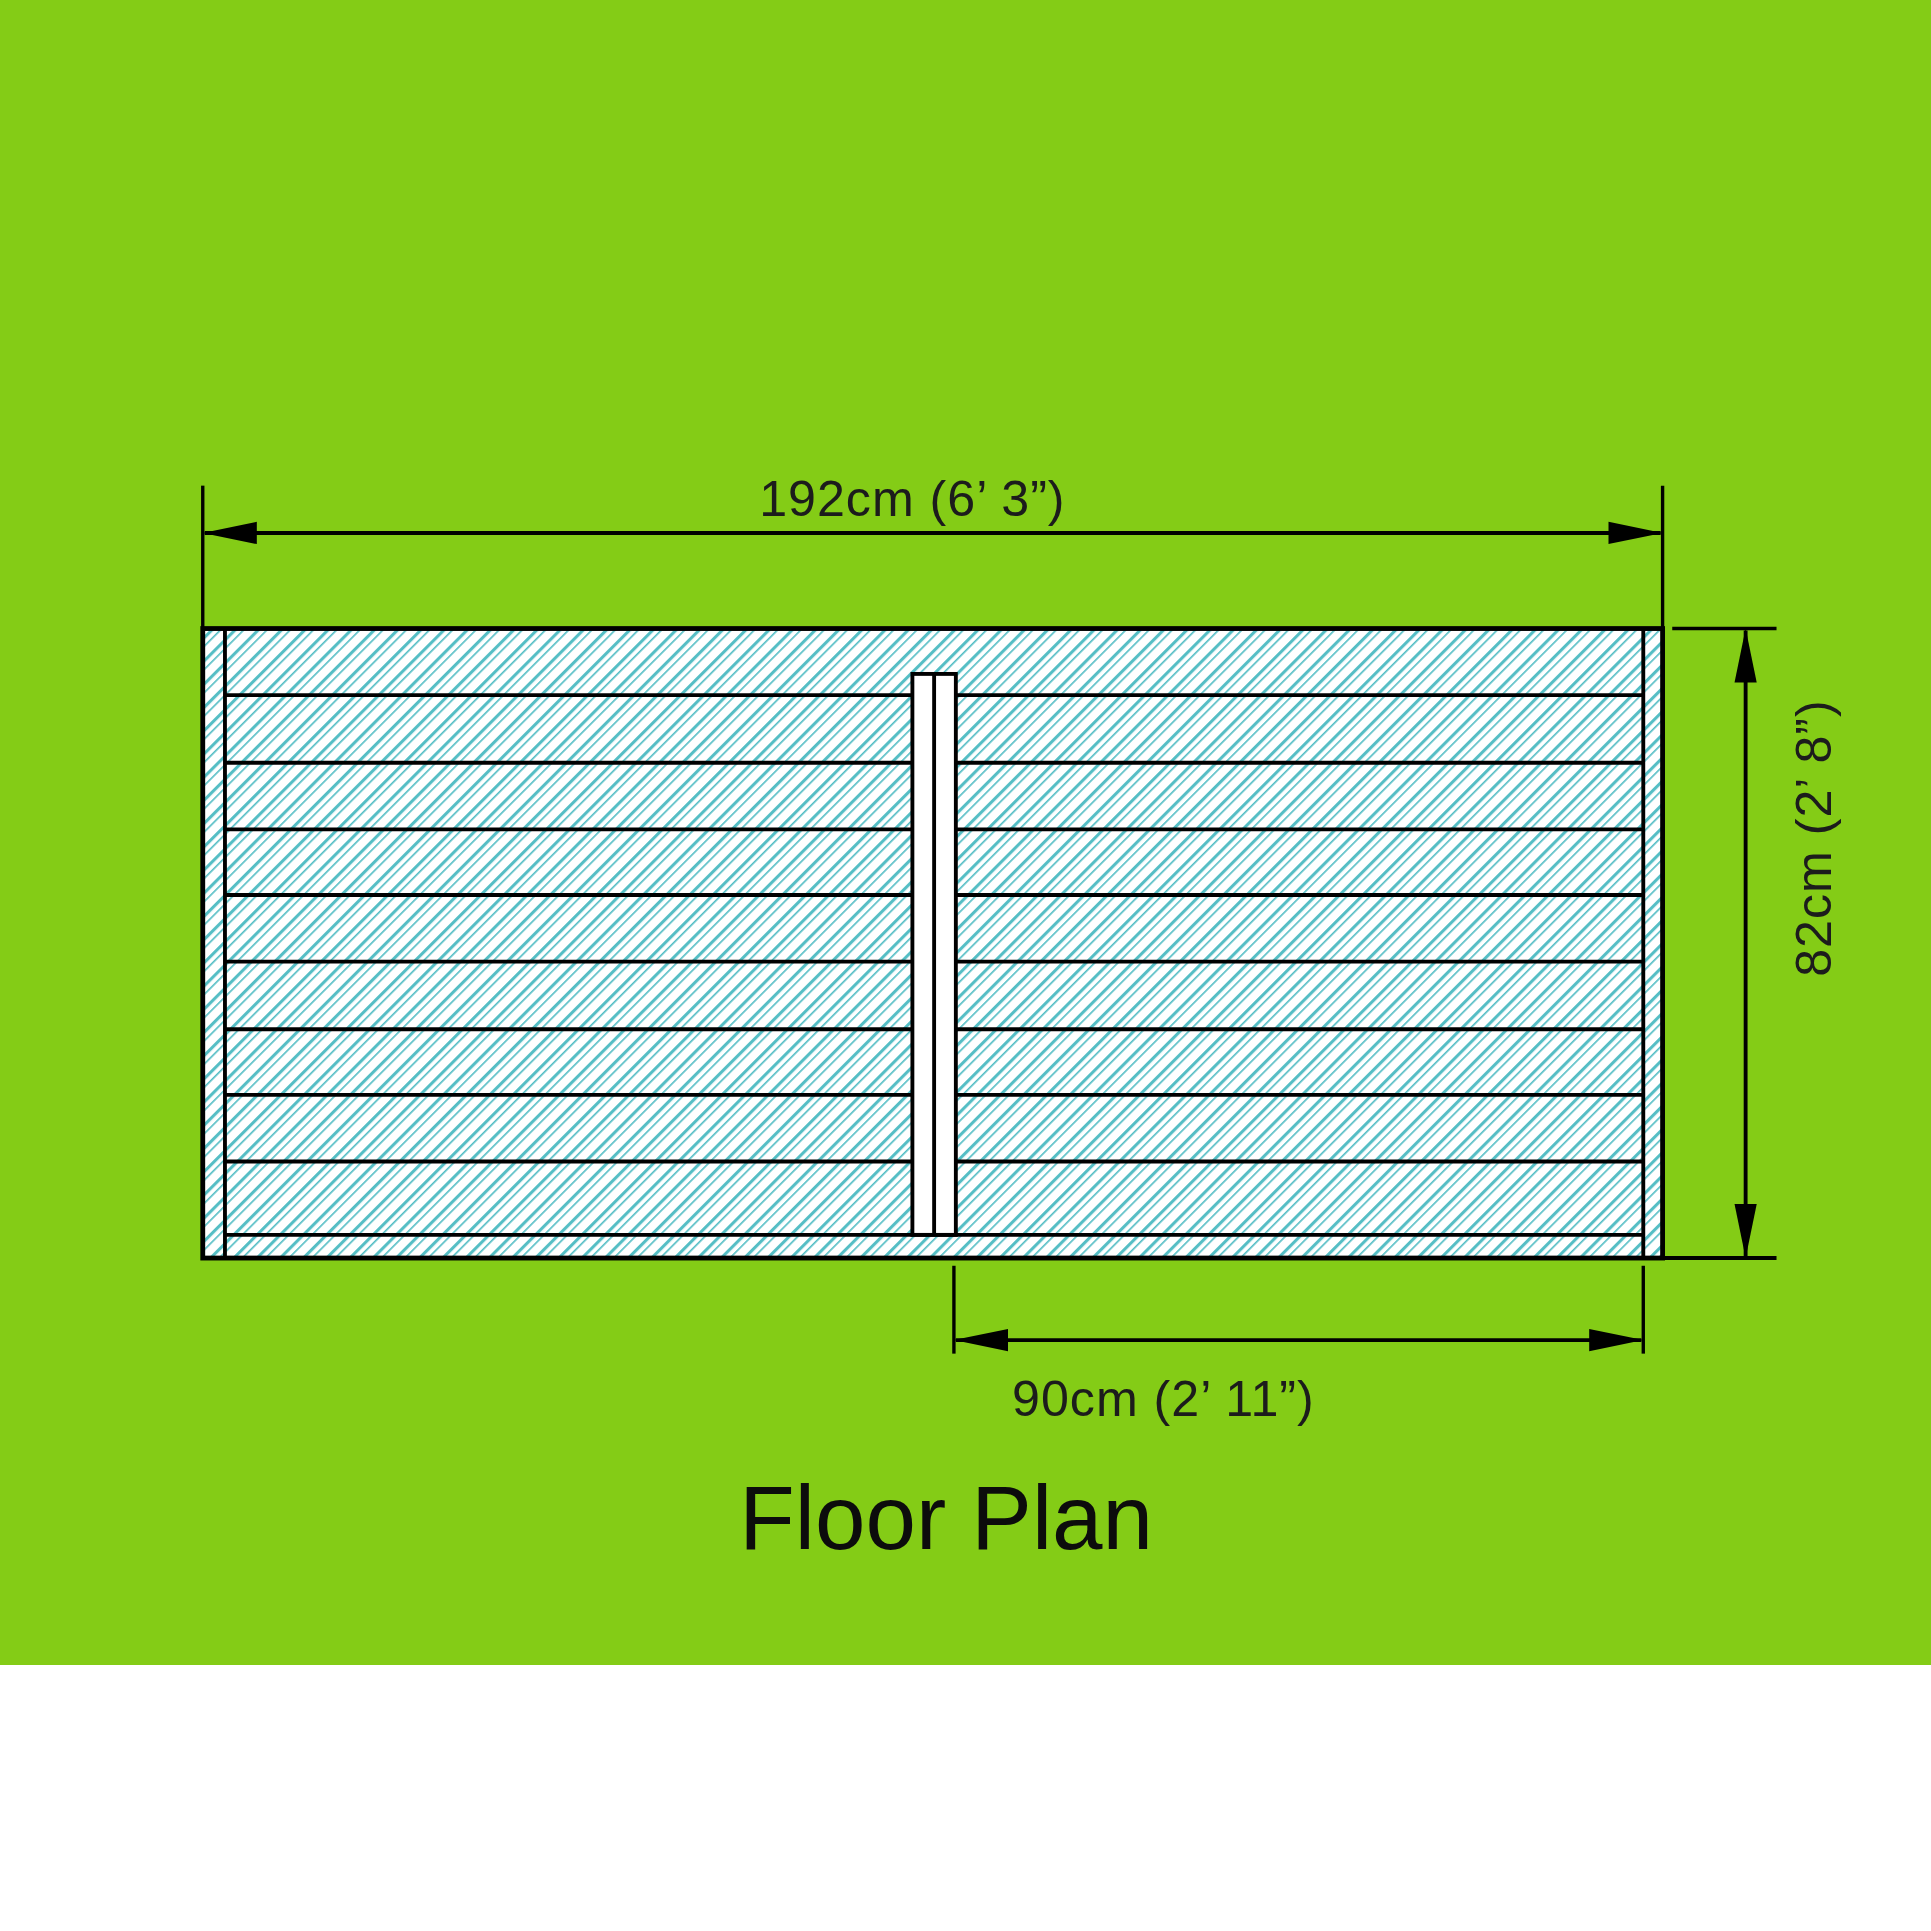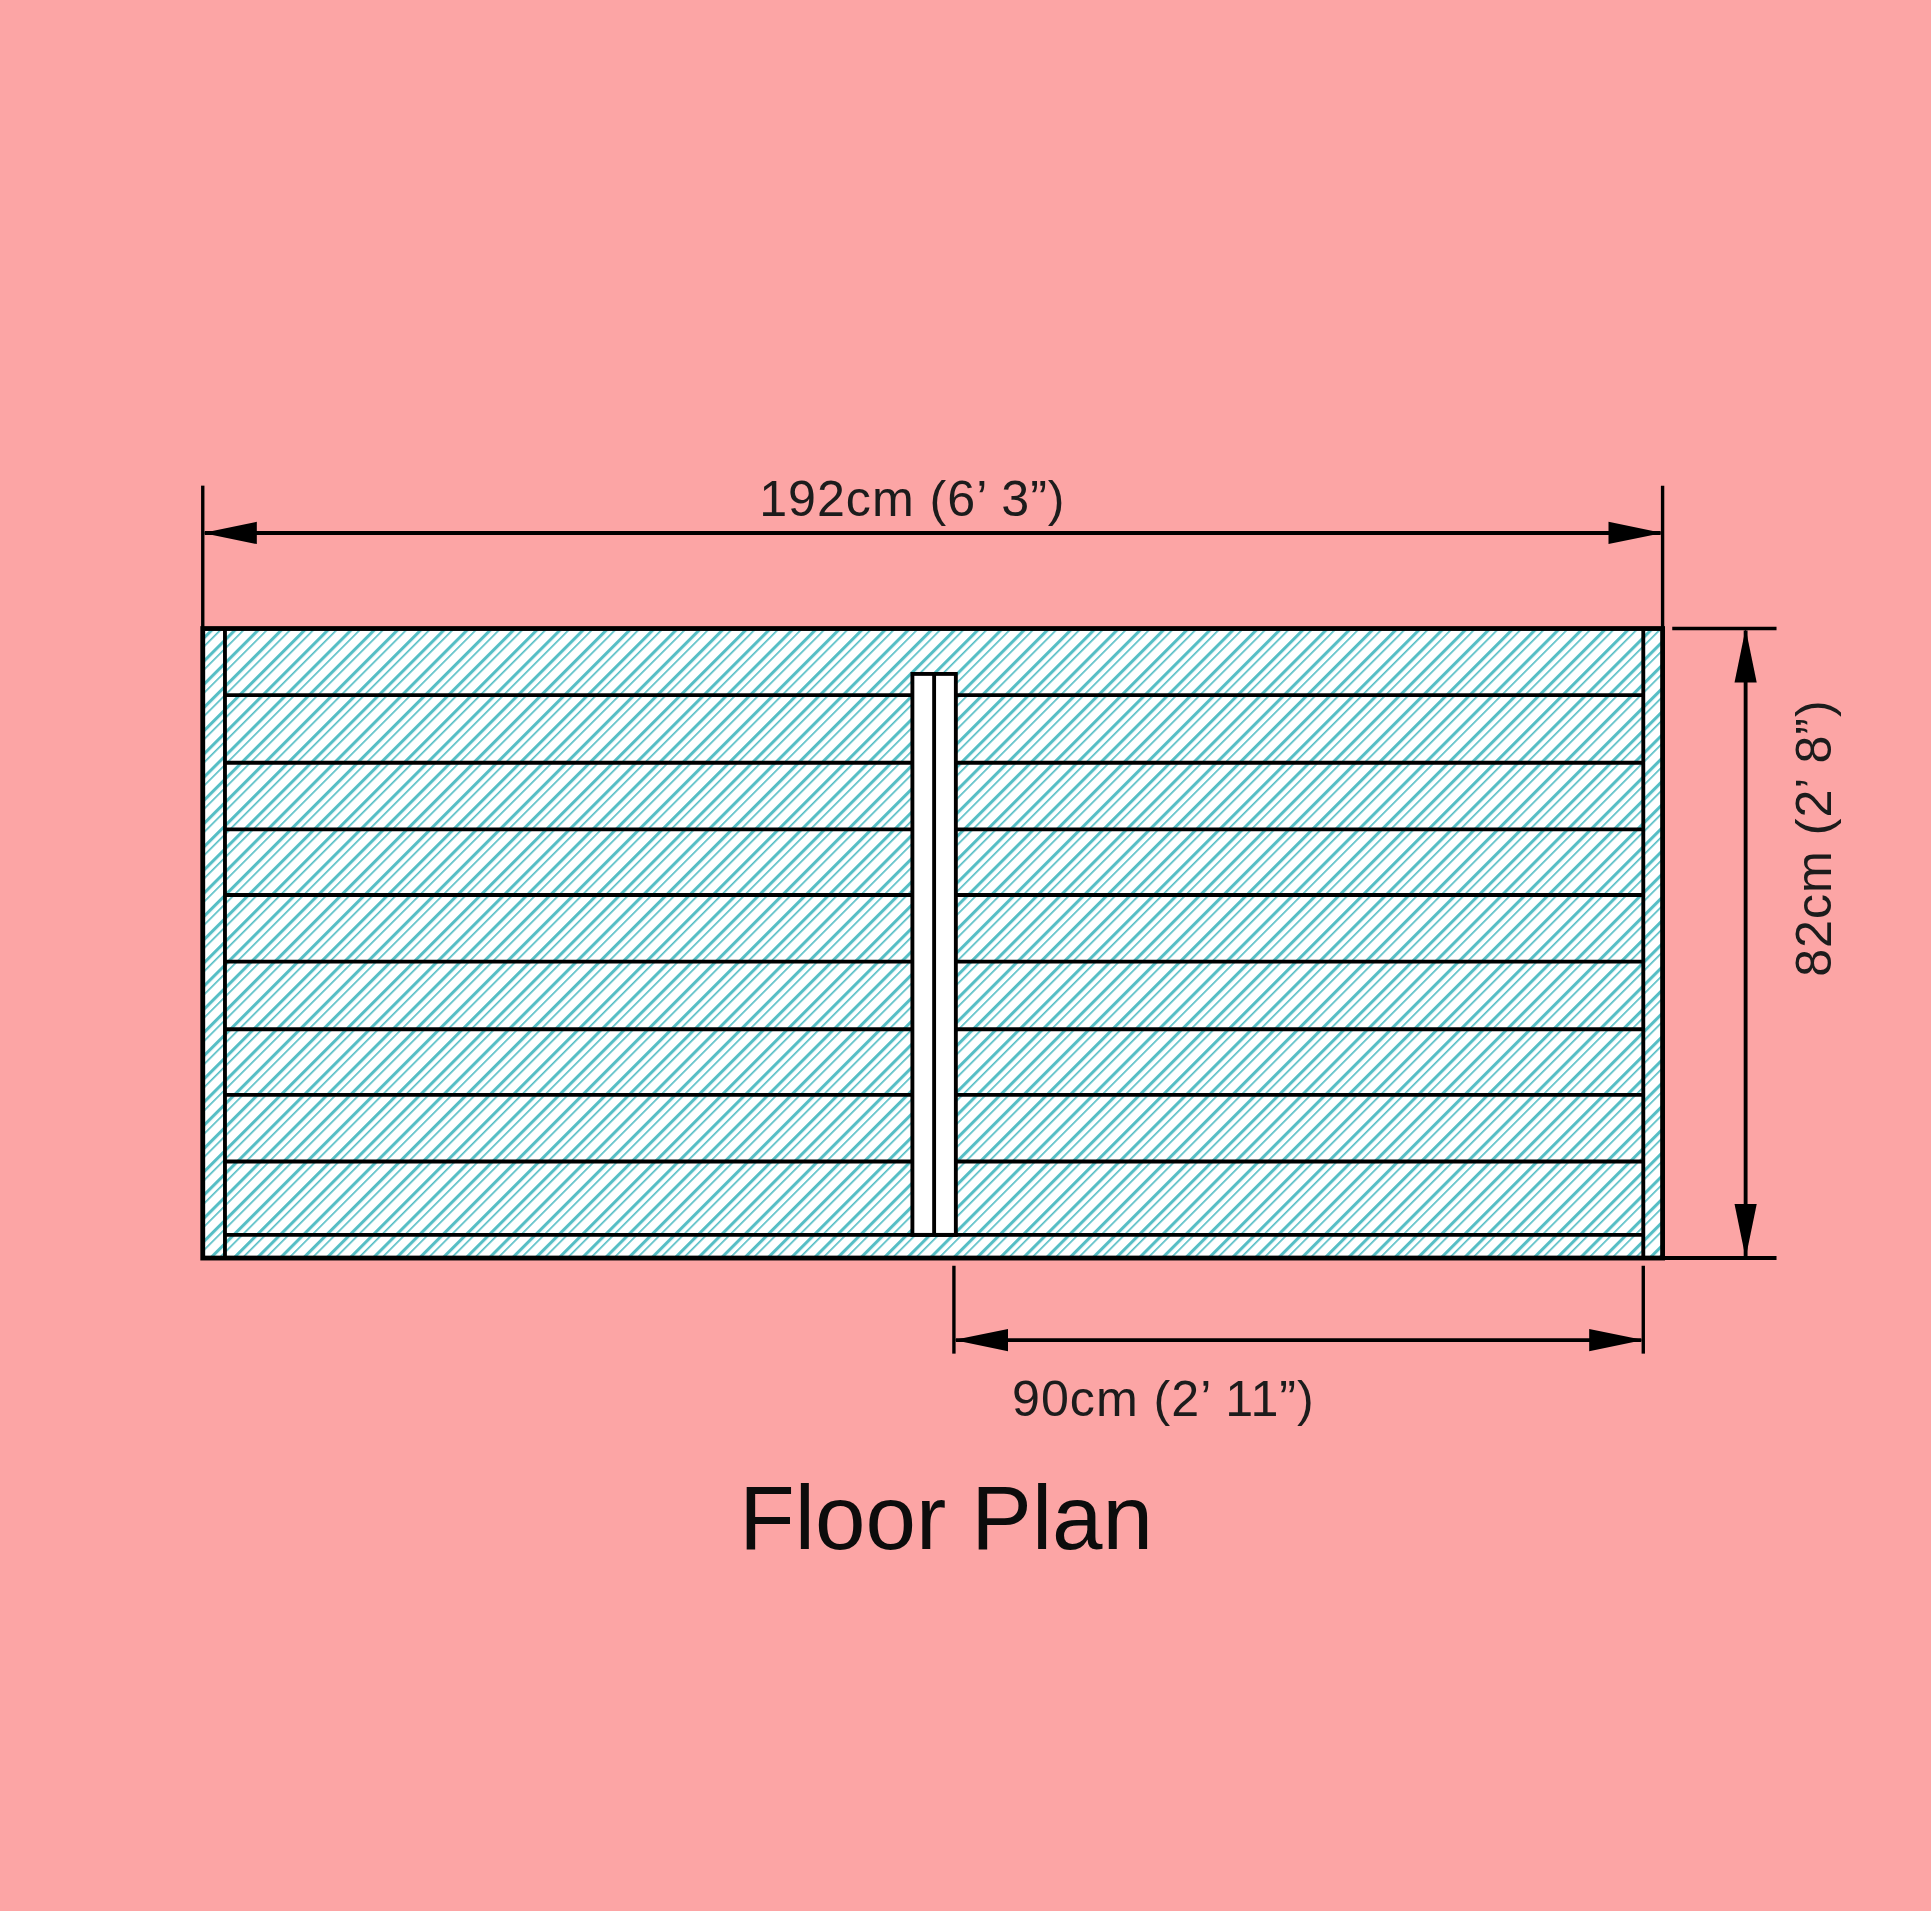--- a/index.html
+++ b/index.html
@@ -6,22 +6,22 @@
     margin: 0;
     padding: 0;
     background: #ffffff;
     width: 1931px;
     height: 1931px;
     overflow: hidden;
   }
   .stage {
     position: relative;
     width: 1931px;
-    height: 1911px;
-    background: #fca5a5;
+    height: 1665px;
+    background: #84cc16;
   }
   svg { display: block; }
   .dim-label {
     font-family: "Liberation Sans", sans-serif;
     font-size: 52px;
     font-weight: 400;
     fill: #1c1c1c;
     letter-spacing: 1px;
   }
   .title-label {

